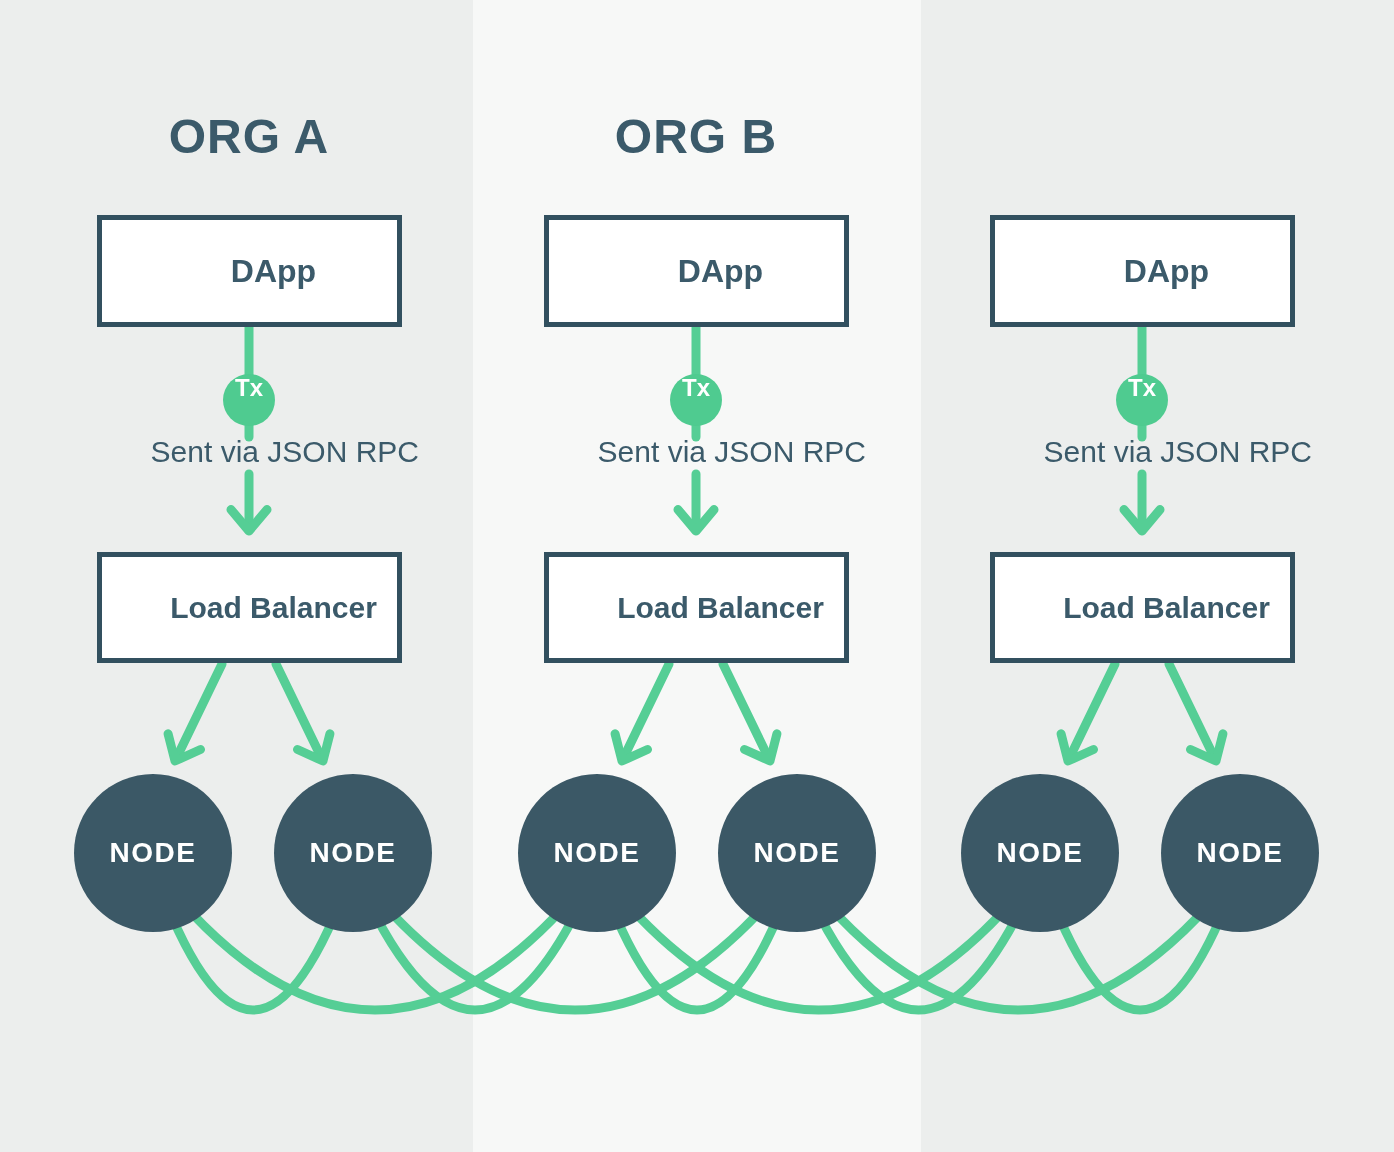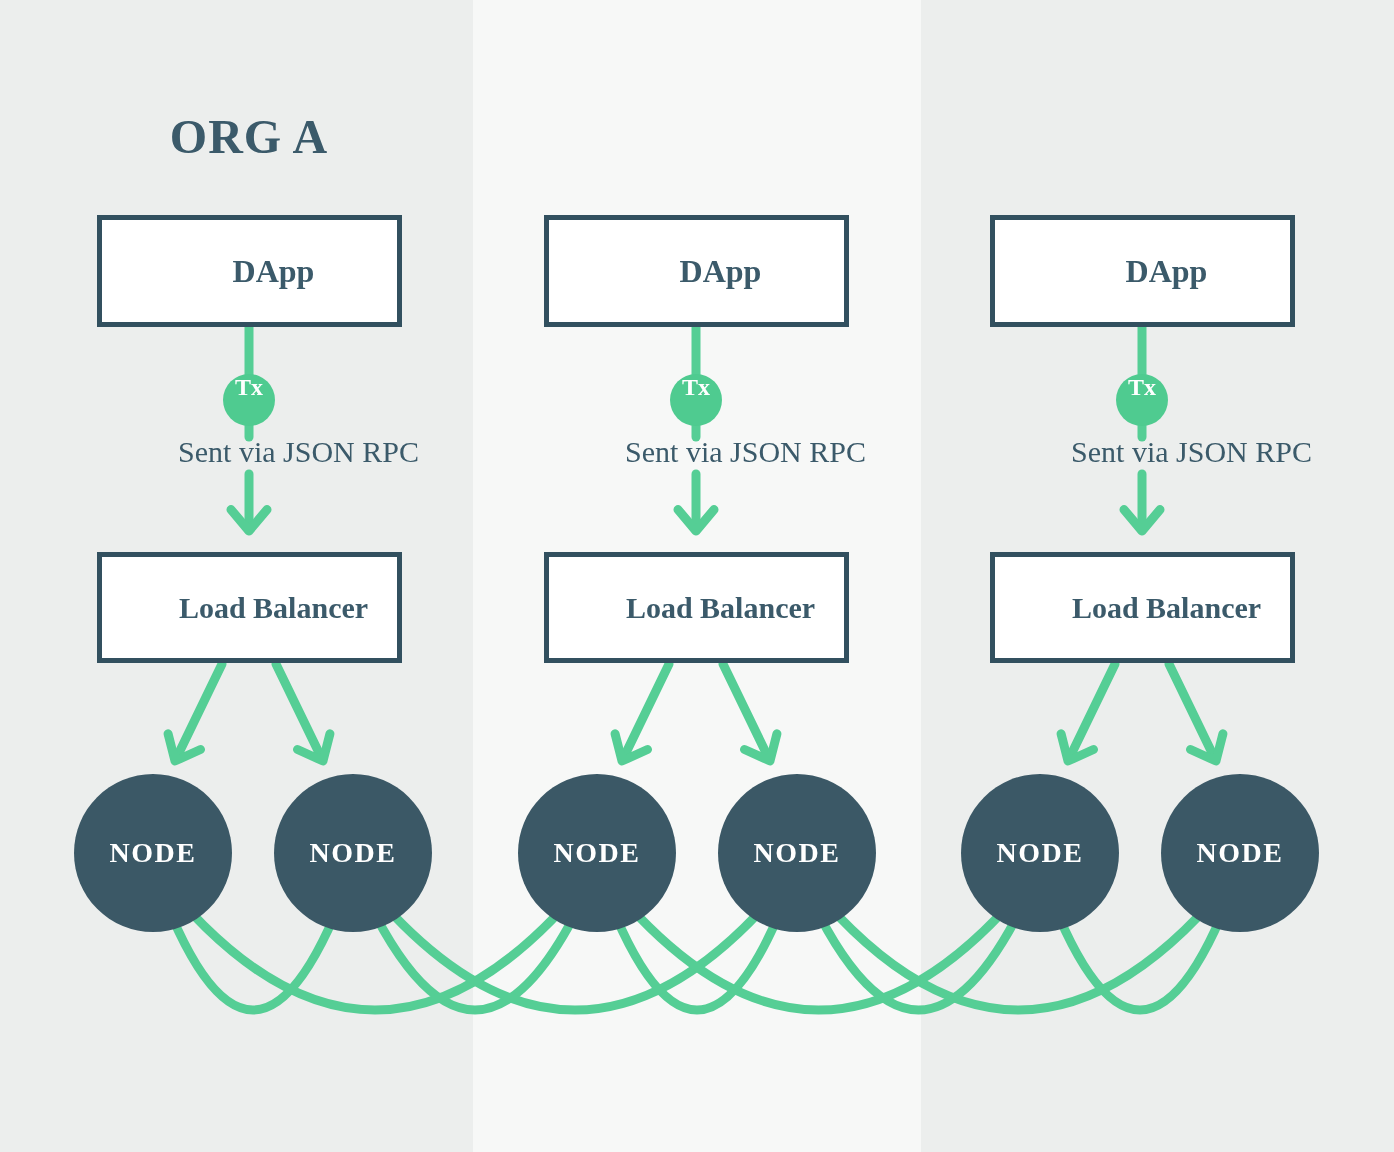--- a/index.html
+++ b/index.html
@@ -16,21 +16,20 @@
   html,body{width:1394px;height:1152px;}
   body{
     font-family:"Liberation Sans","DejaVu Sans",sans-serif;
     background:var(--band-outer);
     overflow:hidden;
   }
   .canvas{
     position:relative;
     width:1394px;height:1152px;
     background:var(--band-outer);
-    font-family:Liberation Serif, serif;
   }
   .band-middle{
     position:absolute;
     left:473px;top:0;width:448px;height:1152px;
     background:var(--band-middle);
     z-index:0;
   }
   .links{
     position:absolute;left:0;top:0;z-index:1;
   }
@@ -149,20 +148,21 @@
   <div class="box lb" style="left:97px">
     <span>Load Balancer</span>
   </div>
   <div class="node" style="left:74px">
     <span>NODE</span>
   </div>
   <div class="node" style="left:274px">
     <span>NODE</span>
   </div>
 
+  <div class="org-title" style="left:536px">ORG B</div>
   <div class="box dapp" style="left:544px">
     <span>DApp</span>
   </div>
   <div class="tx-badge" style="left:670px">
     <span>Tx</span>
   </div>
   <div class="rpc-caption" style="left:526px">Sent via JSON RPC</div>
   <div class="box lb" style="left:544px">
     <span>Load Balancer</span>
   </div>

